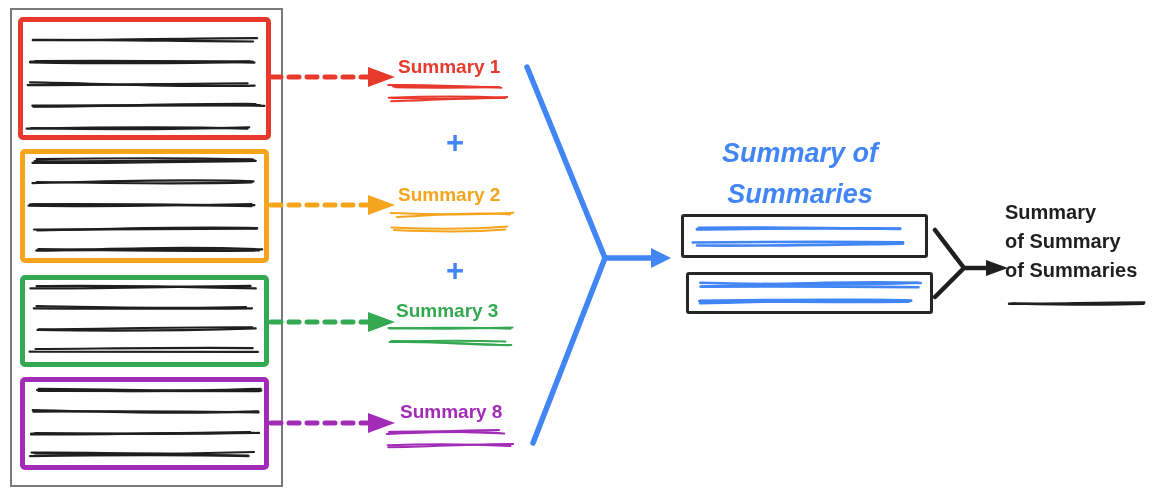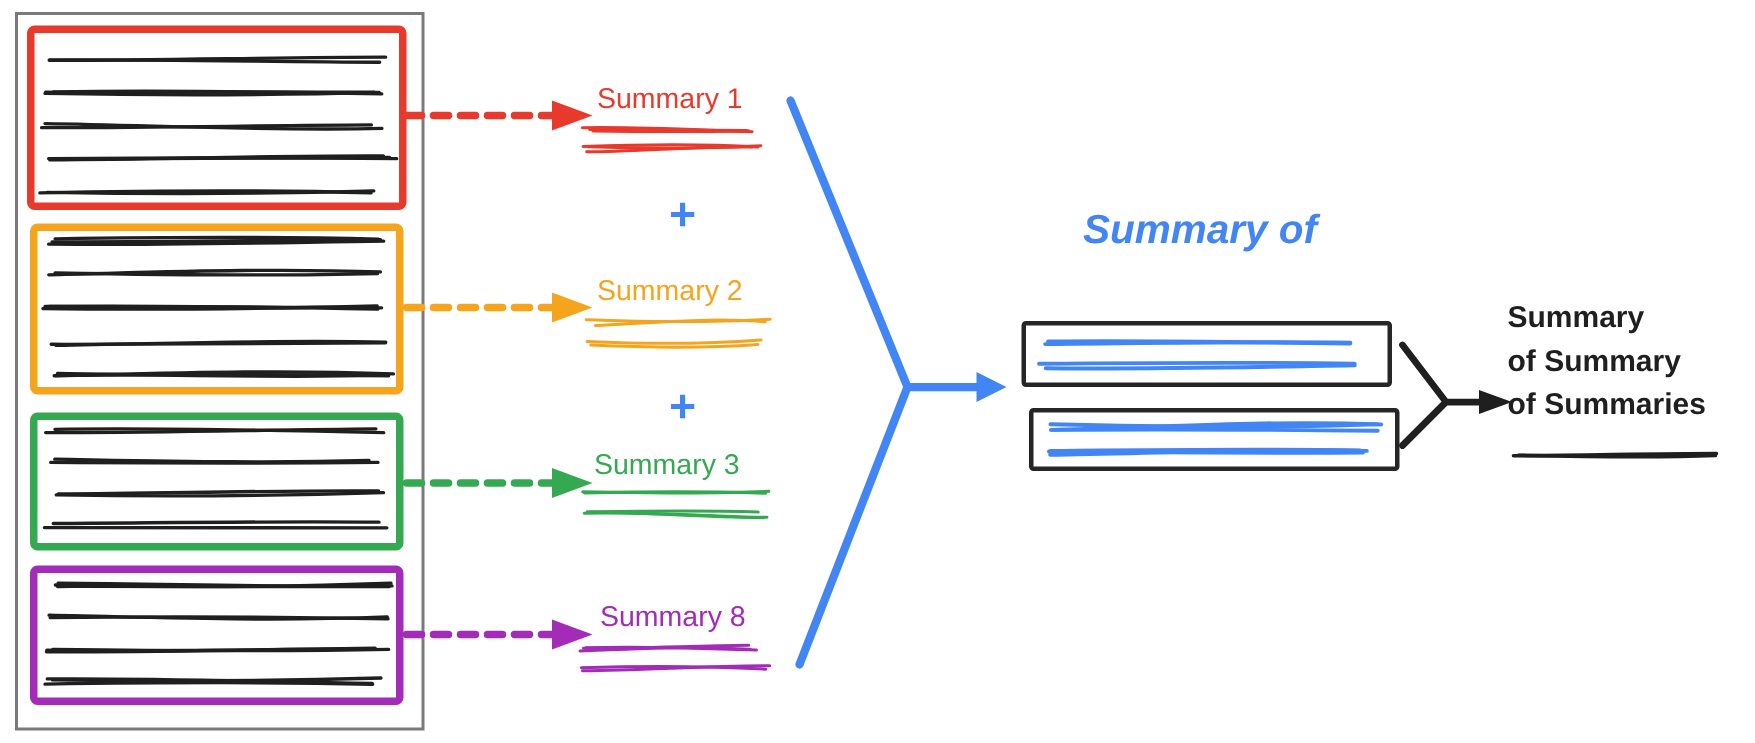--- a/index.html
+++ b/index.html
@@ -14,21 +14,21 @@
   .doc-box { border:5px solid var(--c,#333); border-radius:5px; background:#fff; }
   .doc-box .scribble { position:absolute; }
 
   
   .scribble path { fill:none; stroke:var(--c,#222); stroke-width:var(--sw,2); stroke-linecap:round; }
 
   
   .dash-arrow line { stroke:var(--c,#333); stroke-width:5; stroke-dasharray:10 8; stroke-linecap:round; }
   .dash-arrow polygon { fill:var(--c,#333); }
 
-  .s-label { font-size:19px; font-weight:400; color:var(--c,#333); white-space:nowrap; }
+  .s-label { font-size:19px; font-weight:700; color:var(--c,#333); white-space:nowrap; }
   .plus { font-size:31px; font-weight:700; color:var(--c,#4285F4); width:32px; text-align:center; line-height:32px; }
 
   
   .merge-arrow path { fill:none; stroke:var(--c,#333); stroke-linecap:round; stroke-linejoin:round; }
   .merge-arrow polygon { fill:var(--c,#333); }
 
   .title { font-size:27px; font-weight:700; color:var(--c,#4285F4); text-align:center; line-height:41px; white-space:nowrap;font-style:italic; }
   .result-box { border:3px solid var(--c,#262626); border-radius:3px; background:#fff; }
   .result-box .scribble { position:absolute; }
 
@@ -161,20 +161,21 @@
   <div class="abs plus" style="left: 439px; top: 127px; --c: #4285F4;">+</div>
   <div class="abs plus" style="left: 439px; top: 255px; --c: #4285F4;">+</div>
 
   <svg class="abs merge-arrow" style="left: 505px; top: 52px; --c: #4285F4;" width="185" height="420" viewBox="0 0 185 420">
     <path style="stroke-width:5.5" d="M22 15 L100 206 M28 391 L100 206 M100 206 L148 206"></path>
     <polygon points="146,196 166,206 146,216"></polygon>
   </svg>
 
   <div class="abs title" style="left: 700px; top: 133px; width: 200px; --c: #4285F4;">
     <div>Summary of</div>
+    <div>Summaries</div>
   </div>
 
   <div class="abs result-box" style="left: 681px; top: 214px; width: 247px; height: 44px; --c: #262626;">
     <svg class="scribble" style="left: 8px; top: 0px; --c: #4285F4; --sw: 2.6;" width="225" height="38" viewBox="0 0 225 38">
         <path d="M 6.7 10.7 C 73.2 10.1, 139.6 11.0, 208.1 12.0"></path>
         <path d="M 4.8 12.4 C 71.9 11.8, 139.1 10.5, 208.3 11.5"></path>
         <path d="M 0.7 25.5 C 70.1 24.9, 139.5 24.4, 211.1 25.4"></path>
         <path d="M 5.1 28.5 C 73.1 29.2, 141.1 27.7, 211.1 26.6"></path>
       </svg>
   </div>

